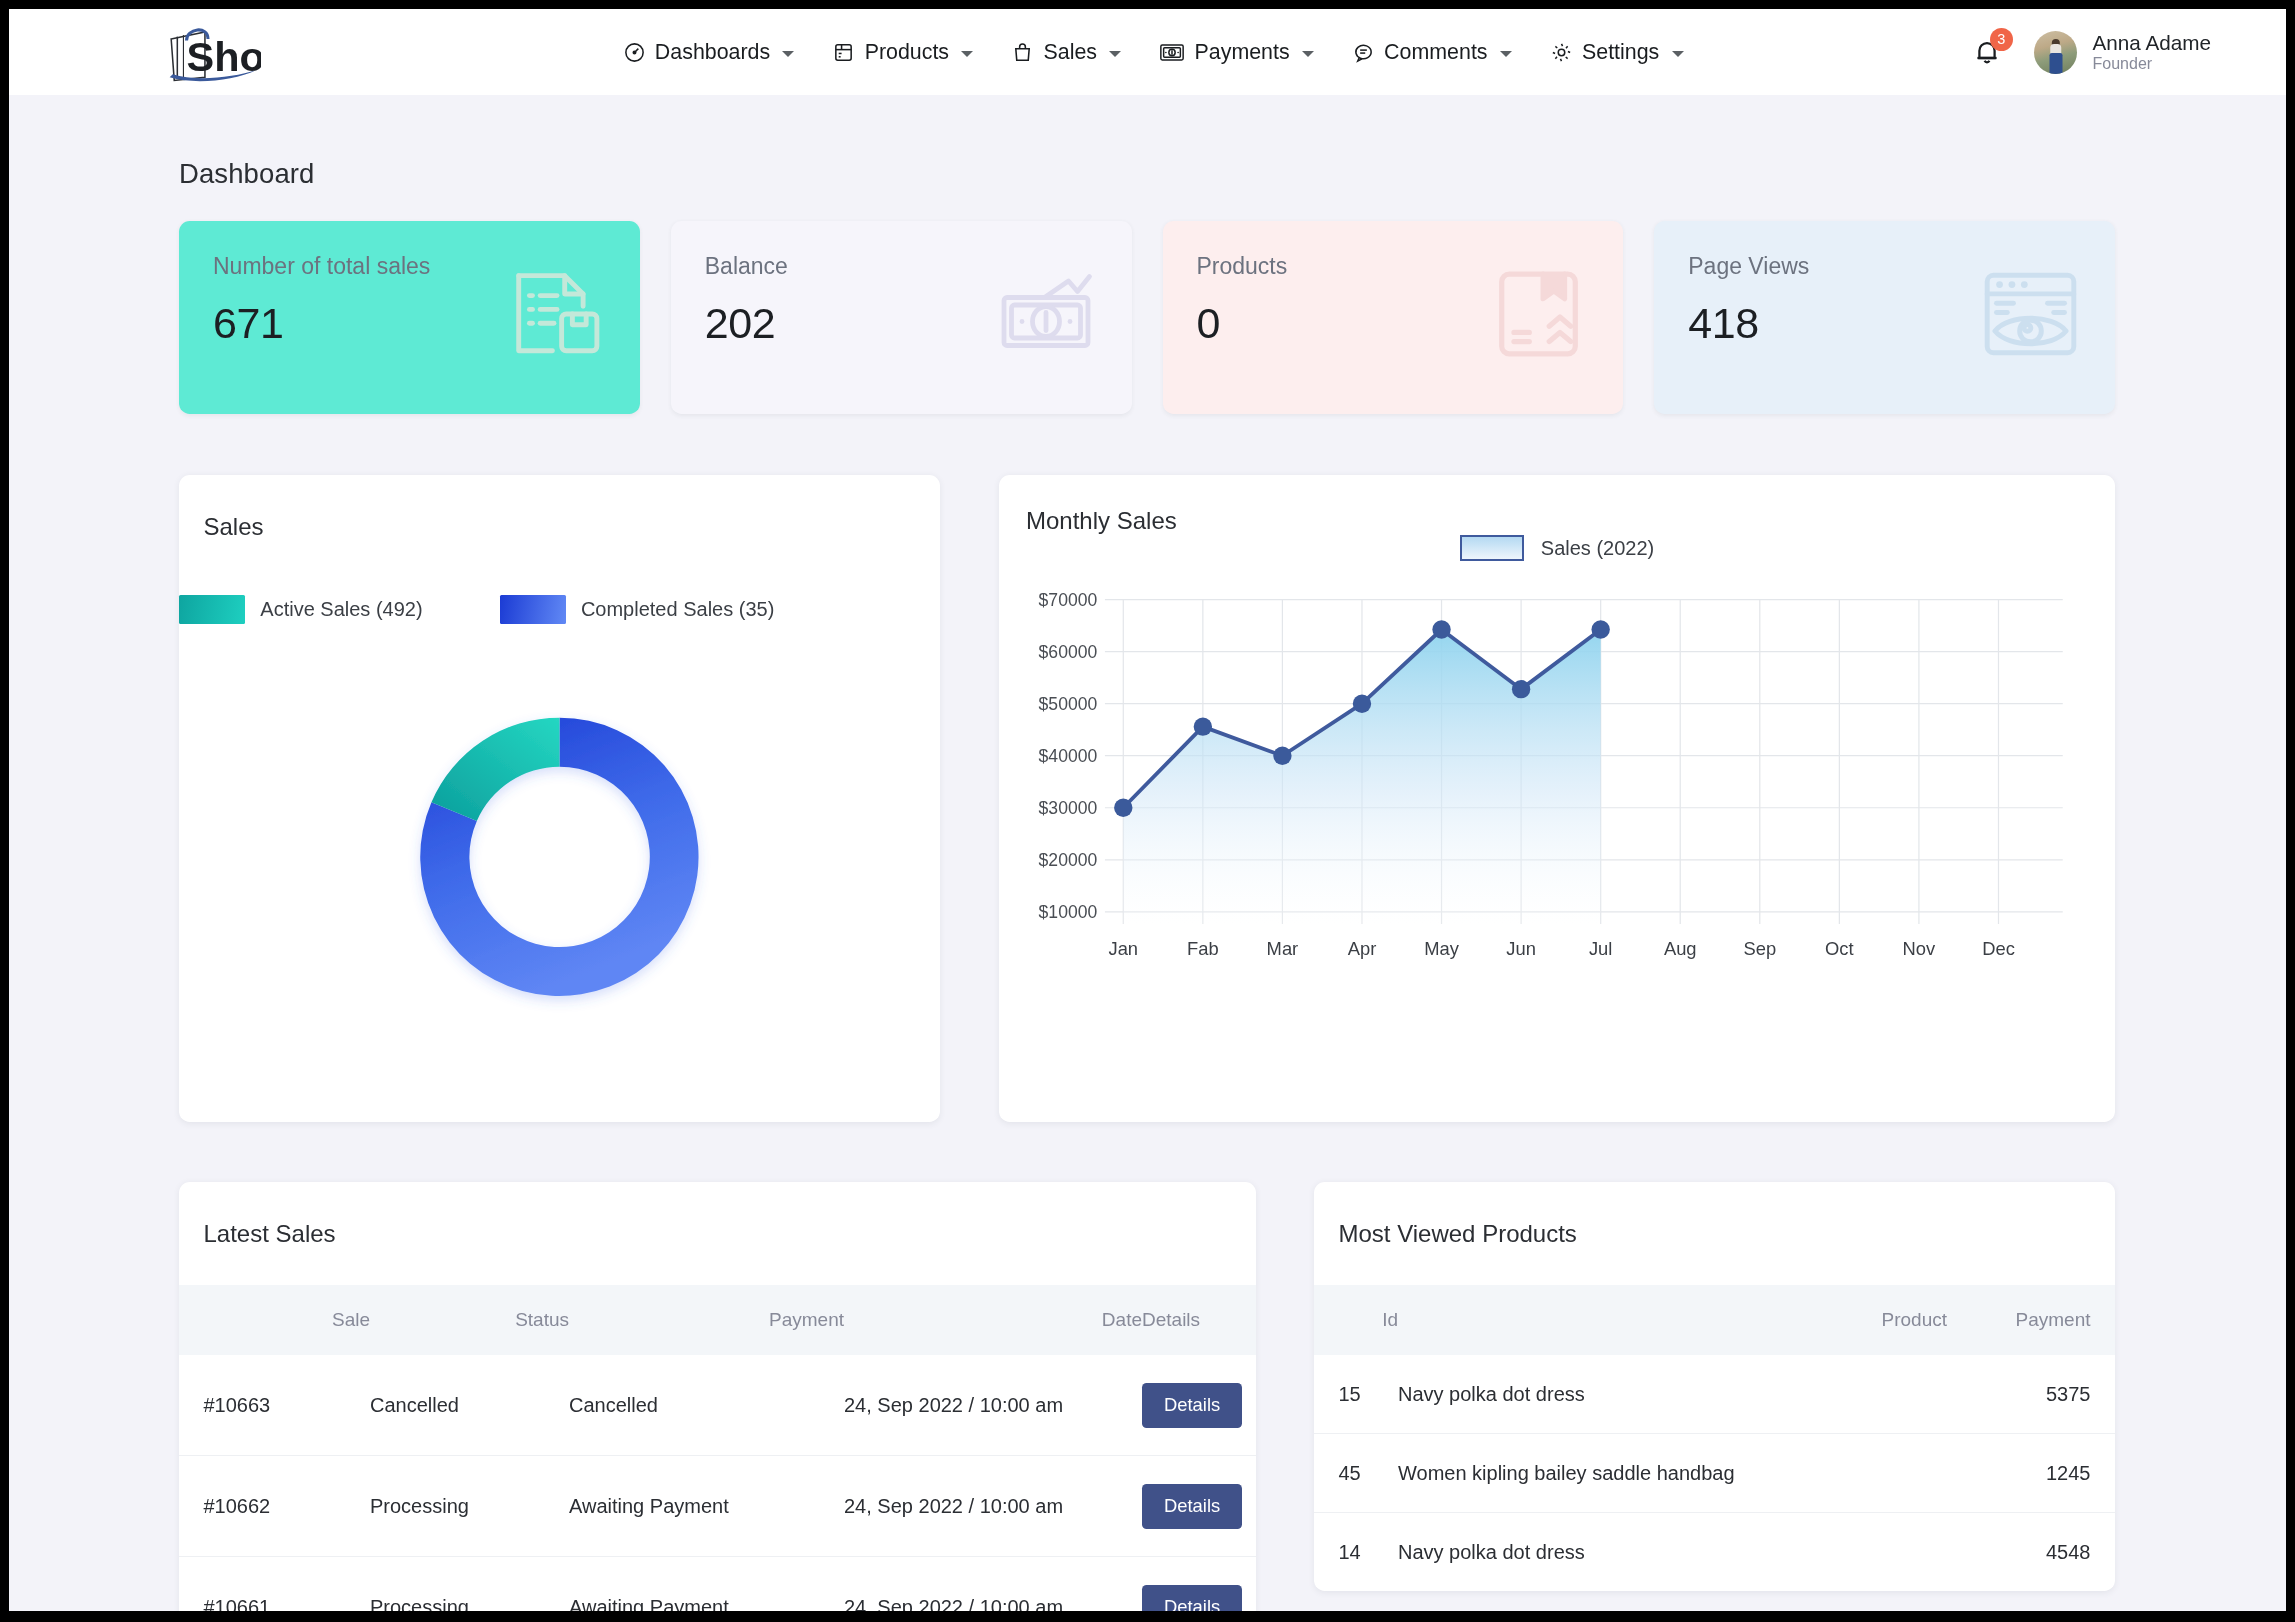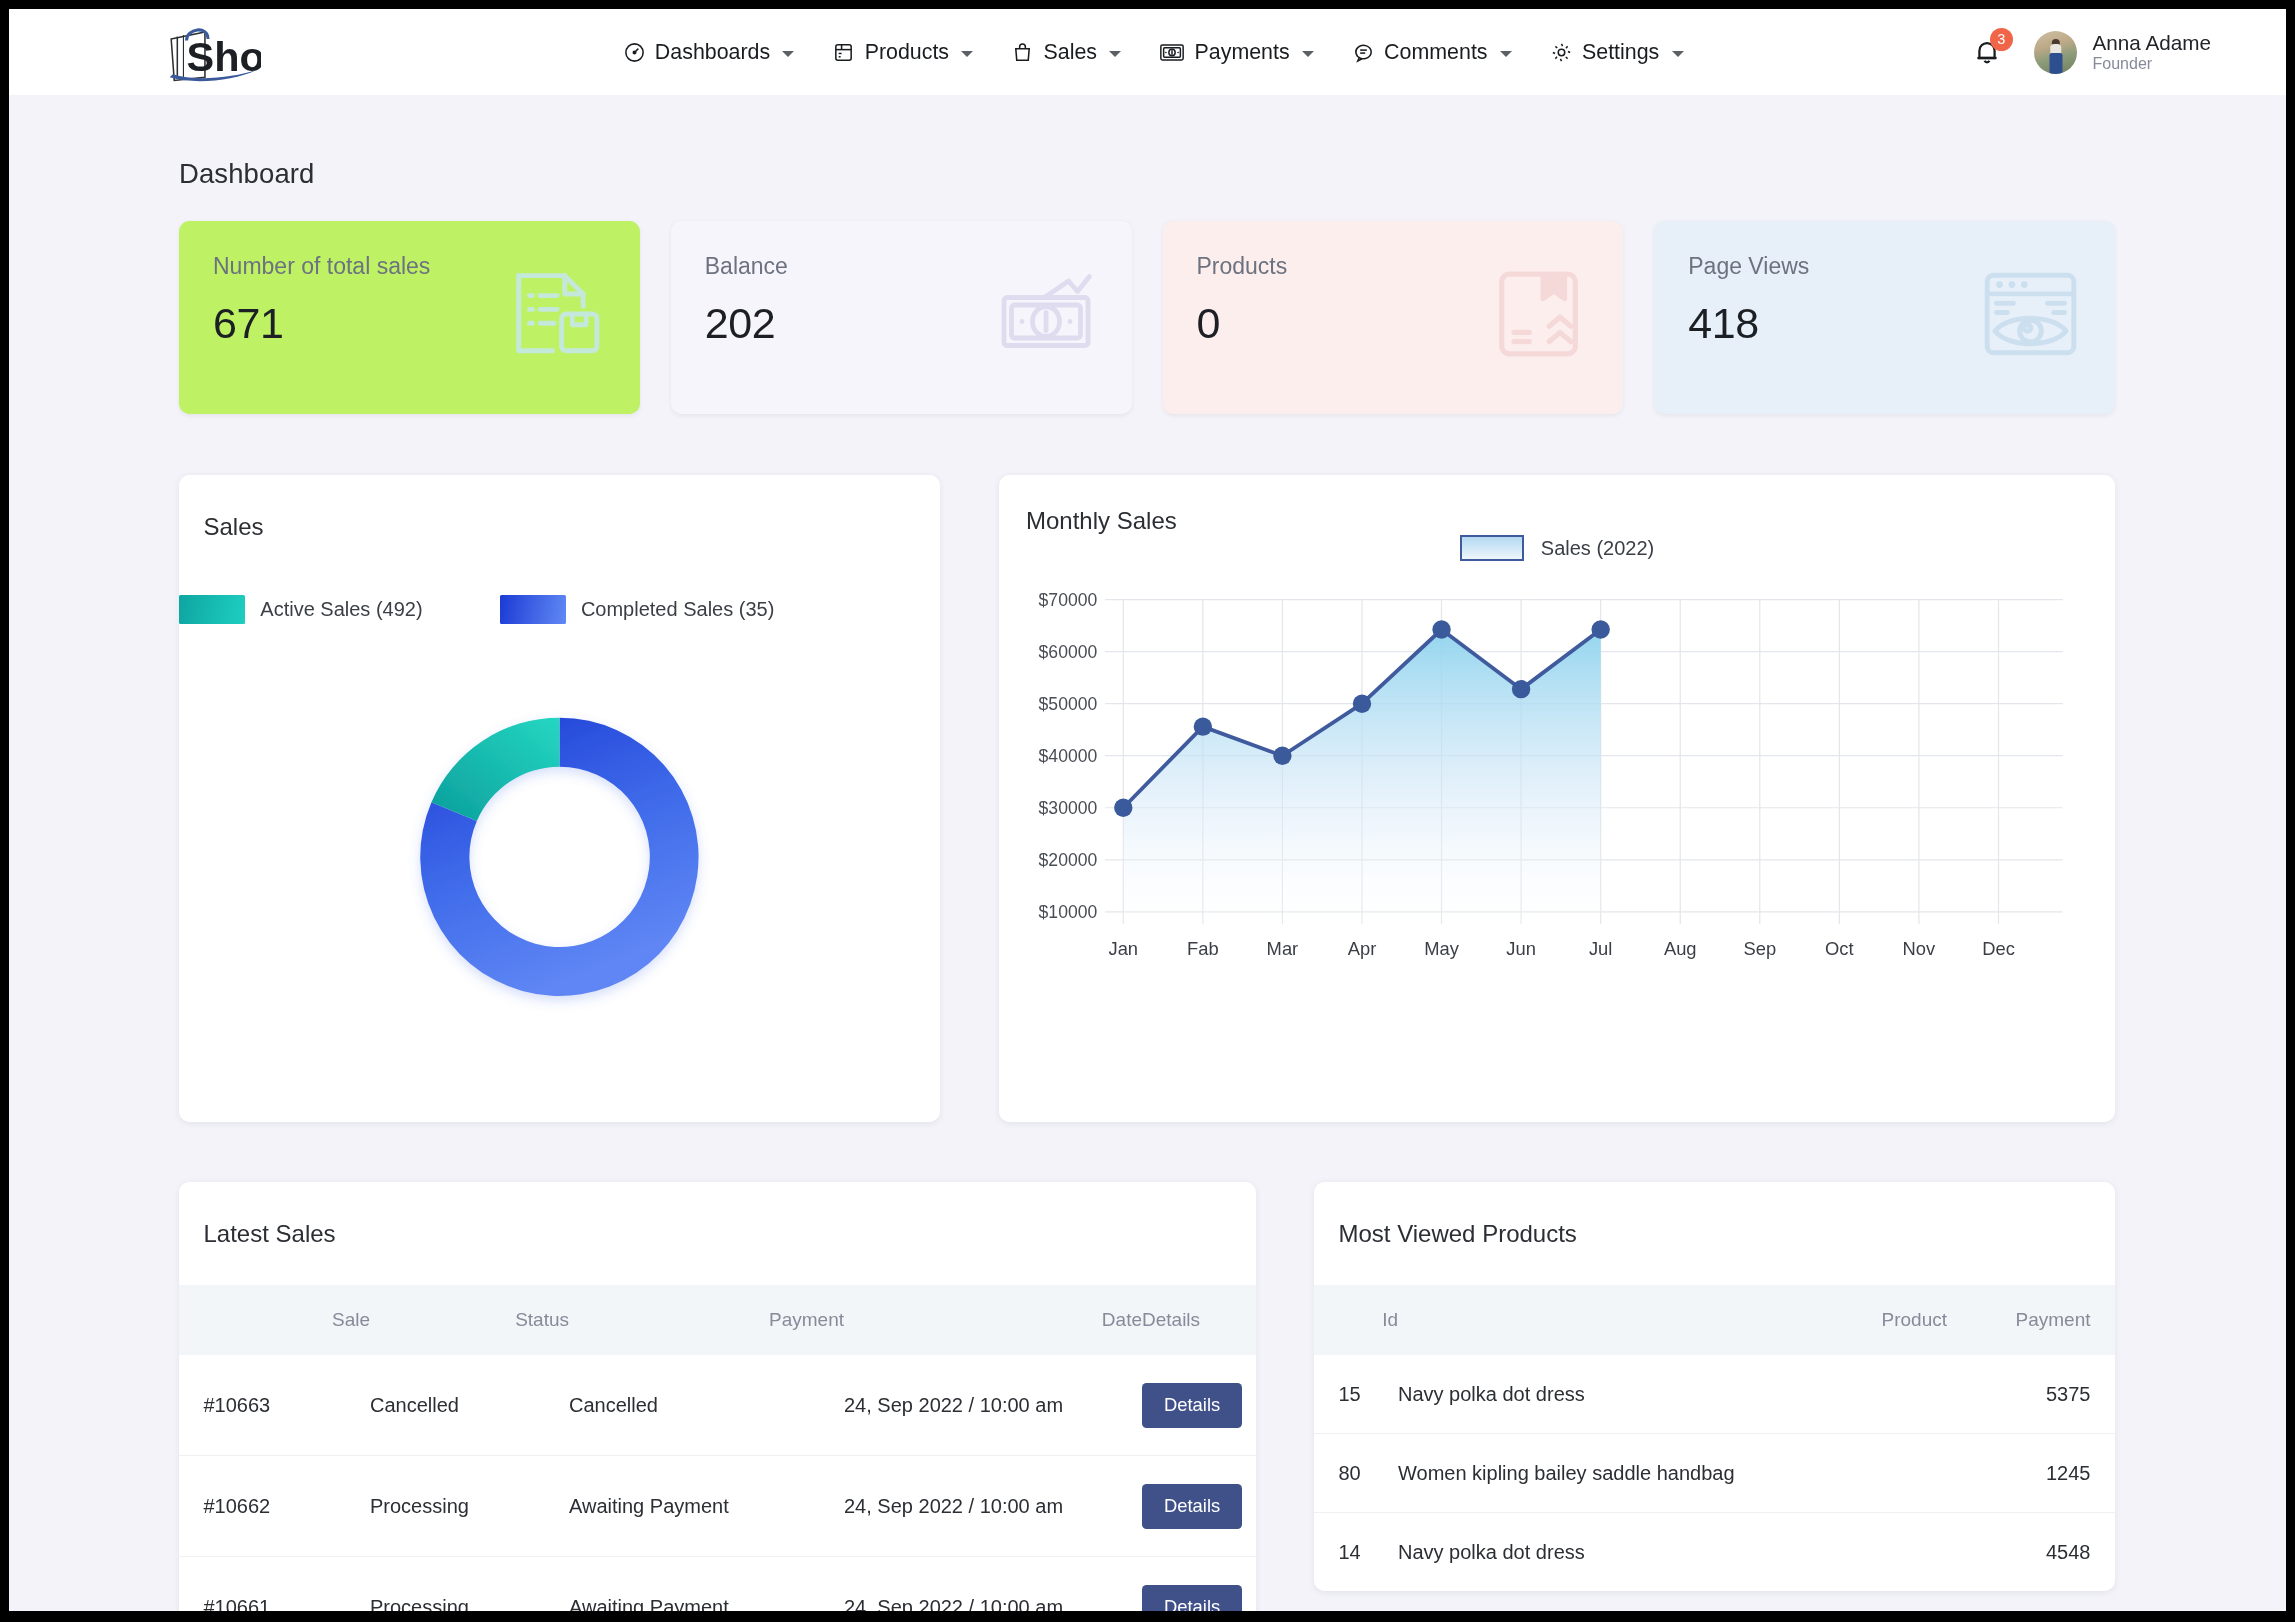--- a/index.html
+++ b/index.html
@@ -170,21 +170,21 @@
   }
   .stat-ico {
     position: absolute;
     right: 35px;
     top: 47px;
     width: 99px; height: 92px;
     opacity: 1;
   }
   .stat-ico svg { display:block; width:100%; height:100%; }
 
-  .card-sales   { background: #bef264; }
+  .card-sales   { background: #5eead4; }
   .card-balance { background: #f6f5fb; }
   .card-products{ background: #fdeeee; }
   .card-views   { background: #e7f0f9; }
 
   
   .panels {
     display: flex;
     gap: 59px;
     margin: 61px 103px 0 102px;
     align-items: flex-start;
@@ -693,21 +693,21 @@
               <th class="c-pay">Payment</th>
             </tr>
           </thead>
           <tbody>
             <tr>
               <td class="c-id">15</td>
               <td class="c-product">Navy polka dot dress</td>
               <td class="c-pay">5375</td>
             </tr>
             <tr>
-              <td class="c-id">80</td>
+              <td class="c-id">45</td>
               <td class="c-product">Women kipling bailey saddle handbag</td>
               <td class="c-pay">1245</td>
             </tr>
             <tr>
               <td class="c-id">14</td>
               <td class="c-product">Navy polka dot dress</td>
               <td class="c-pay">4548</td>
             </tr>
           </tbody>
         </table>

